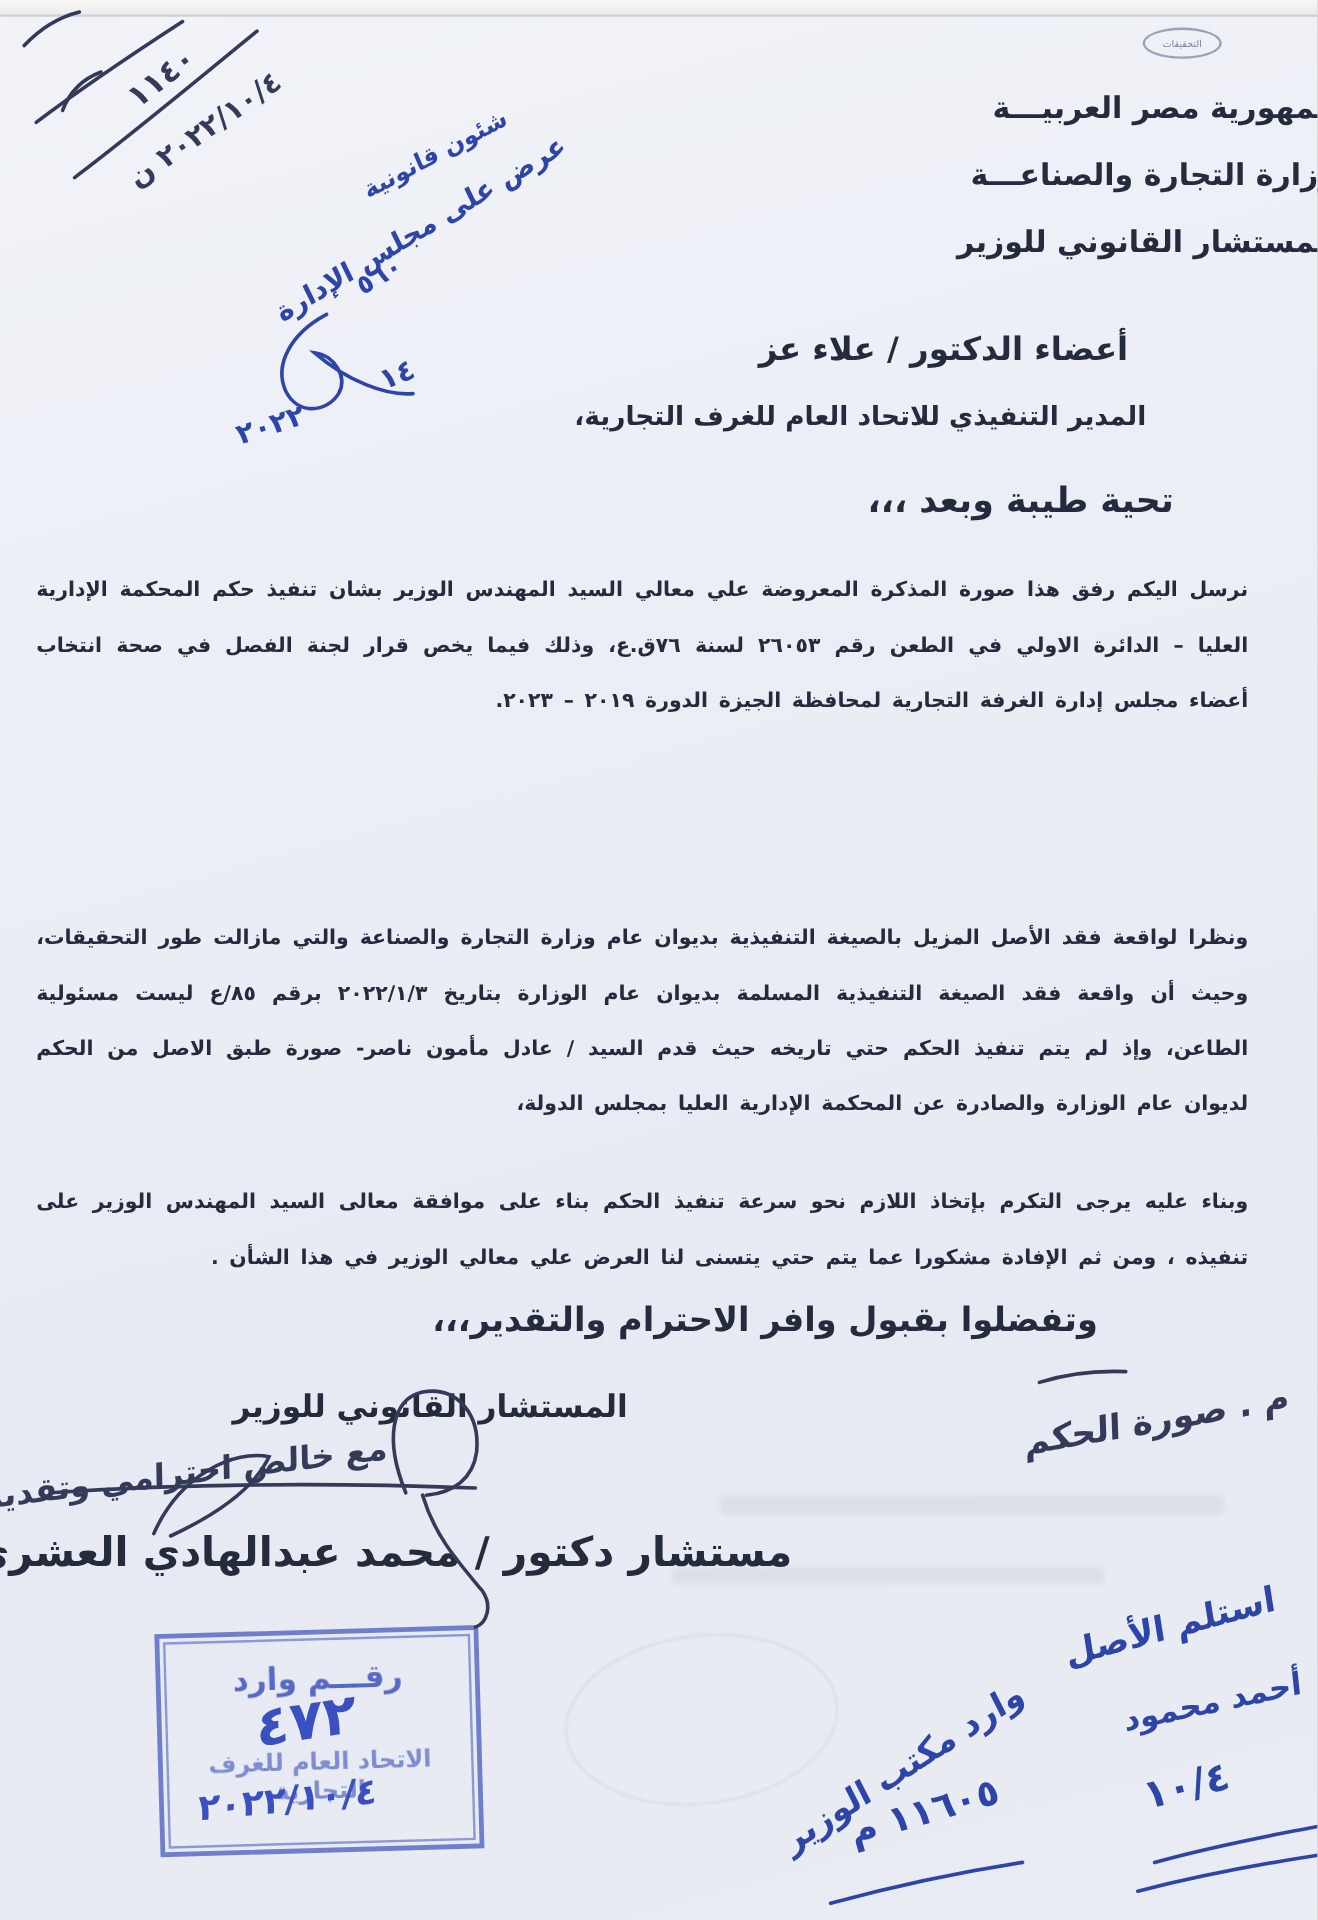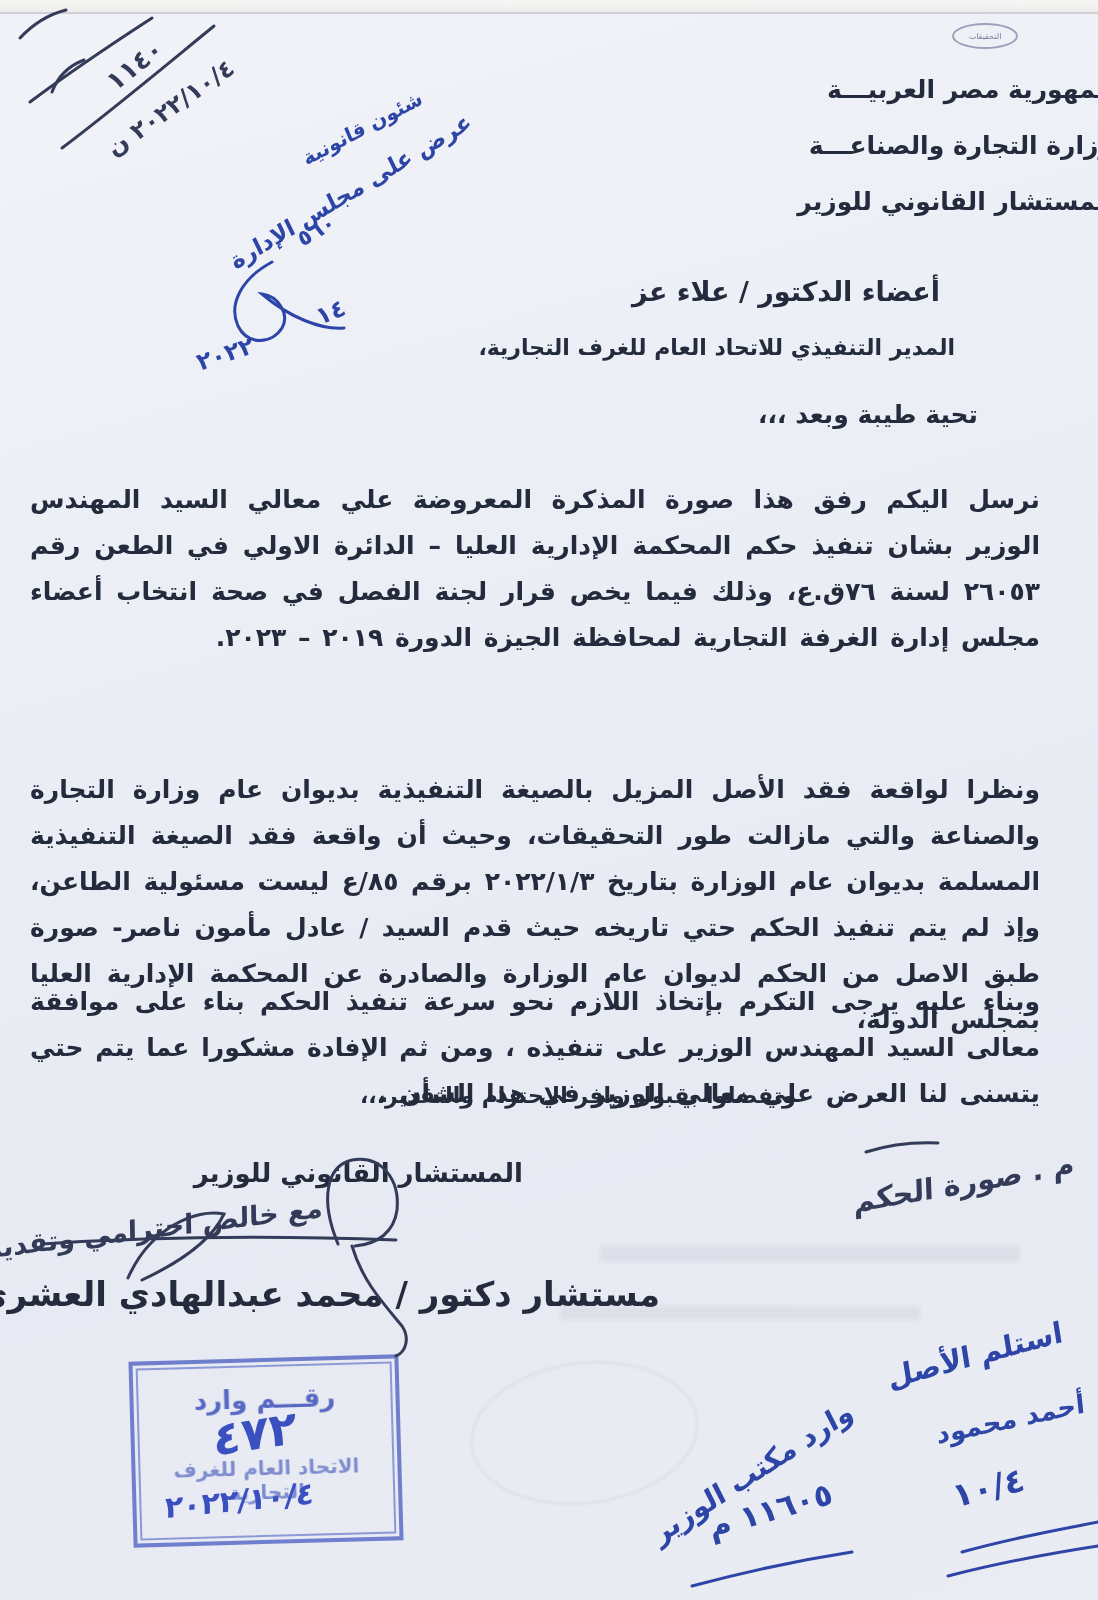--- a/index.html
+++ b/index.html
@@ -10,21 +10,21 @@
   }
   .top-strip{position:absolute;top:0;left:0;right:0;height:12px;
     background:linear-gradient(#f7f7f5,#ececec);border-bottom:2px solid #d0d1d5;}
   .seal{position:absolute;left:952px;top:23px;width:62px;height:22px;
     border:2px solid rgba(85,95,135,.55);border-radius:50%;
     display:flex;align-items:center;justify-content:center;
     filter:blur(.5px);color:rgba(70,80,120,.7);font-size:8px;overflow:hidden;white-space:nowrap;}
   .printed{position:absolute;color:#242b3c;font-weight:bold;white-space:nowrap;}
   .hdr{right:-16px;text-align:right;font-size:25px;line-height:56px;top:62px;}
   .para{position:absolute;left:30px;width:1010px;color:#242b3c;font-weight:bold;
-    font-size:25px;line-height:46px;text-align:justify;word-spacing:3px;white-space:normal;}
+    font-size:17px;line-height:46px;text-align:justify;word-spacing:3px;white-space:normal;}
   .hw{position:absolute;white-space:nowrap;font-weight:bold;}
   .pen-blue{color:#2e45a8;}
   .pen-dark{color:#333b58;}
   svg.overlay{position:absolute;left:0;top:0;pointer-events:none;}
   .stamp{position:absolute;left:131px;top:1358px;width:262px;height:178px;
     transform:rotate(-1.6deg);border:4px solid rgba(64,85,190,.72);}
   .stamp:before{content:"";position:absolute;inset:3px;border:2px solid rgba(64,85,190,.55);}
   .stamp-line1{position:absolute;top:22px;left:0;right:0;text-align:center;
     font-size:26px;font-weight:bold;color:rgba(62,82,188,.85);letter-spacing:2px;filter:blur(.4px);}
   .stamp-num{position:absolute;top:44px;left:78px;font-size:46px;font-weight:bold;
@@ -48,27 +48,27 @@
 
   <div class="printed hdr">
     <div>جمهورية مصر العربيـــة</div>
     <div>وزارة التجارة والصناعـــة</div>
     <div>المستشار القانوني للوزير</div>
   </div>
 
   <div class="printed" style="right:158px;top:276px;font-size:27px;">أعضاء الدكتور / علاء عز</div>
   <div class="printed" style="right:143px;top:335px;font-size:22px;">المدير التنفيذي للاتحاد العام للغرف التجارية،</div>
 
-  <div class="printed" style="right:120px;top:400px;font-size:25px;">تحية طيبة وبعد ،،،</div>
+  <div class="printed" style="right:120px;top:400px;font-size:29px;">تحية طيبة وبعد ،،،</div>
 
   <p class="para" style="top:452px;">نرسل اليكم رفق هذا صورة المذكرة المعروضة علي معالي السيد المهندس الوزير بشان تنفيذ حكم المحكمة الإدارية العليا – الدائرة الاولي في الطعن رقم ٢٦٠٥٣ لسنة ٧٦ق.ع، وذلك فيما يخص قرار لجنة الفصل في صحة انتخاب أعضاء مجلس إدارة الغرفة التجارية لمحافظة الجيزة الدورة ٢٠١٩ – ٢٠٢٣.</p>
   <p class="para" style="top:742px;">ونظرا لواقعة فقد الأصل المزيل بالصيغة التنفيذية بديوان عام وزارة التجارة والصناعة والتي مازالت طور التحقيقات، وحيث أن واقعة فقد الصيغة التنفيذية المسلمة بديوان عام الوزارة بتاريخ ٢٠٢٢/١/٣ برقم ٨٥/ع ليست مسئولية الطاعن، وإذ لم يتم تنفيذ الحكم حتي تاريخه حيث قدم السيد / عادل مأمون ناصر- صورة طبق الاصل من الحكم لديوان عام الوزارة والصادرة عن المحكمة الإدارية العليا بمجلس الدولة،</p>
   <p class="para" style="top:954px;margin-top:25px;">وبناء عليه يرجى التكرم بإتخاذ اللازم نحو سرعة تنفيذ الحكم بناء على موافقة معالى السيد المهندس الوزير على تنفيذه ، ومن ثم الإفادة مشكورا عما يتم حتي يتسنى لنا العرض علي معالي الوزير في هذا الشأن .</p>
 
-  <div class="printed" style="left:360px;top:1083px;font-size:22px;">وتفضلوا بقبول وافر الاحترام والتقدير،،،</div>
+  <div class="printed" style="left:360px;top:1083px;font-size:28px;">وتفضلوا بقبول وافر الاحترام والتقدير،،،</div>
 
   <div class="printed" style="right:575px;top:1158px;font-size:26px;">المستشار القانوني للوزير</div>
   <div class="hw pen-dark" style="left:-6px;top:1212px;width:330px;font-size:27px;transform:rotate(-7deg) skewX(-6deg);">مع خالص احترامي وتقديري لسيادتكم</div>
   <div class="printed" style="right:438px;top:1274px;font-size:34px;">مستشار دكتور / محمد عبدالهادي العشري</div>
 
   <div class="stamp">
     <div class="stamp-line1">رقـــم وارد</div>
     <div class="stamp-num">٤٧٢</div>
     <div class="stamp-line2">الاتحاد العام للغرف التجارية</div>
     <div class="stamp-date">٢٠٢٢/١٠/٤</div>

